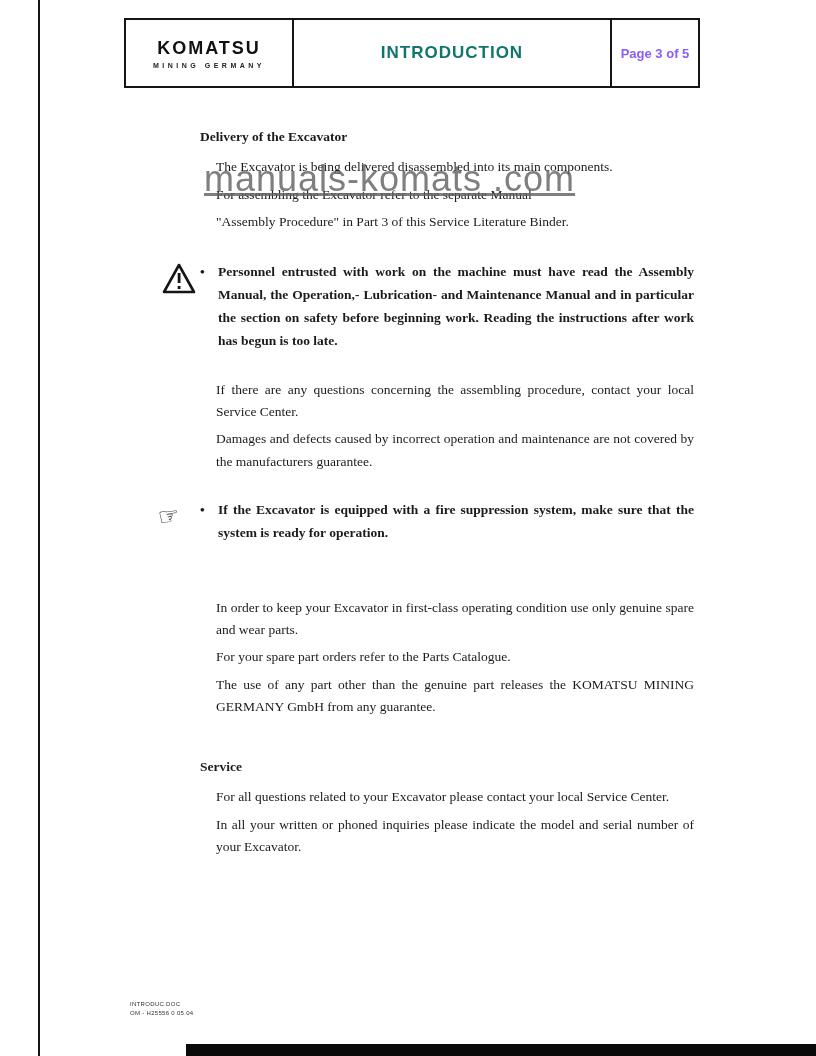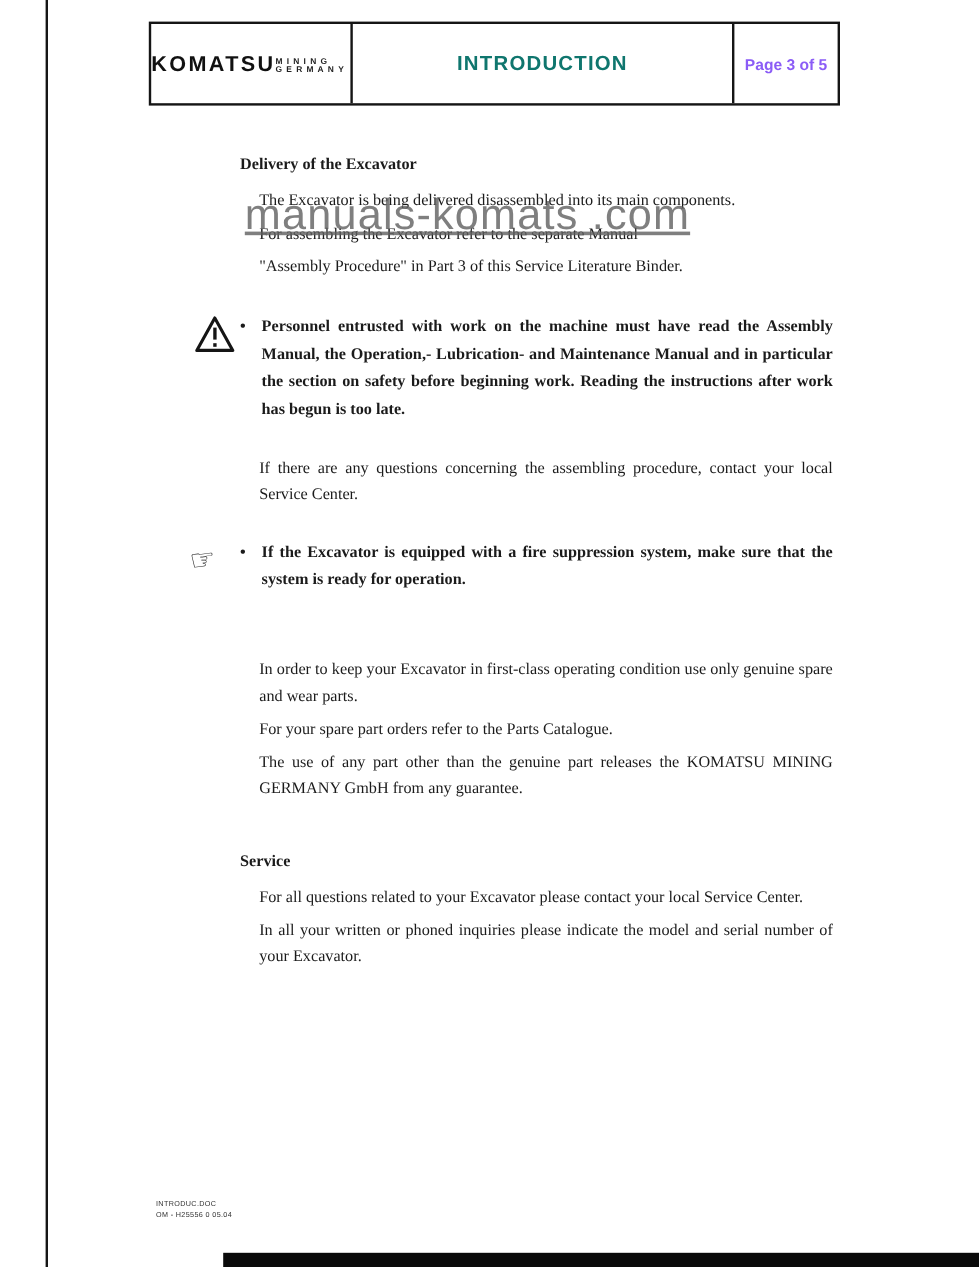--- a/index.html
+++ b/index.html
@@ -24,21 +24,21 @@
   }
 
   
   .page-header {
     position: absolute; left: 124px; top: 18px;
     width: 576px; height: 70px;
     border: 2px solid #151515;
     display: flex;
     background: #fff;
   }
-  .cell { display: flex; flex-direction: row; align-items: center; justify-content: center; }
+  .cell { display: flex; flex-direction: column; align-items: center; justify-content: center; }
   .logo-cell { width: 166px; }
   .logo-main {
     font-family: "Liberation Sans", sans-serif;
     font-weight: bold; font-size: 18px; letter-spacing: 2px; color: #111;
   }
   .logo-sub {
     font-family: "Liberation Sans", sans-serif;
     font-weight: bold; font-size: 7px; letter-spacing: 3.5px; color: #222; margin-top: 3px;
   }
   .title-cell {
@@ -133,20 +133,21 @@
           <rect x="15.7" y="23" width="2.8" height="3" fill="#151515"></rect>
         </svg>
       </div>
       <div class="bullet-item">
         <span class="bullet-marker">•</span>
         <span class="bullet-text">Personnel entrusted with work on the machine must have read the Assembly Manual, the Operation,- Lubrication- and Maintenance Manual and in particular the section on safety before beginning work. Reading the instructions after work has begun is too late.</span>
       </div>
     </div>
 
     <p>If there are any questions concerning the assembling procedure, contact your local Service Center.</p>
+    <p>Damages and defects caused by incorrect operation and maintenance are not covered by the manufacturers guarantee.</p>
 
     <div class="icon-row note-block">
       <div class="icon-col">
         <span class="hand-glyph">☞</span>
       </div>
       <div class="bullet-item">
         <span class="bullet-marker">•</span>
         <span class="bullet-text">If the Excavator is equipped with a fire suppression system, make sure that the system is ready for operation.</span>
       </div>
     </div>

